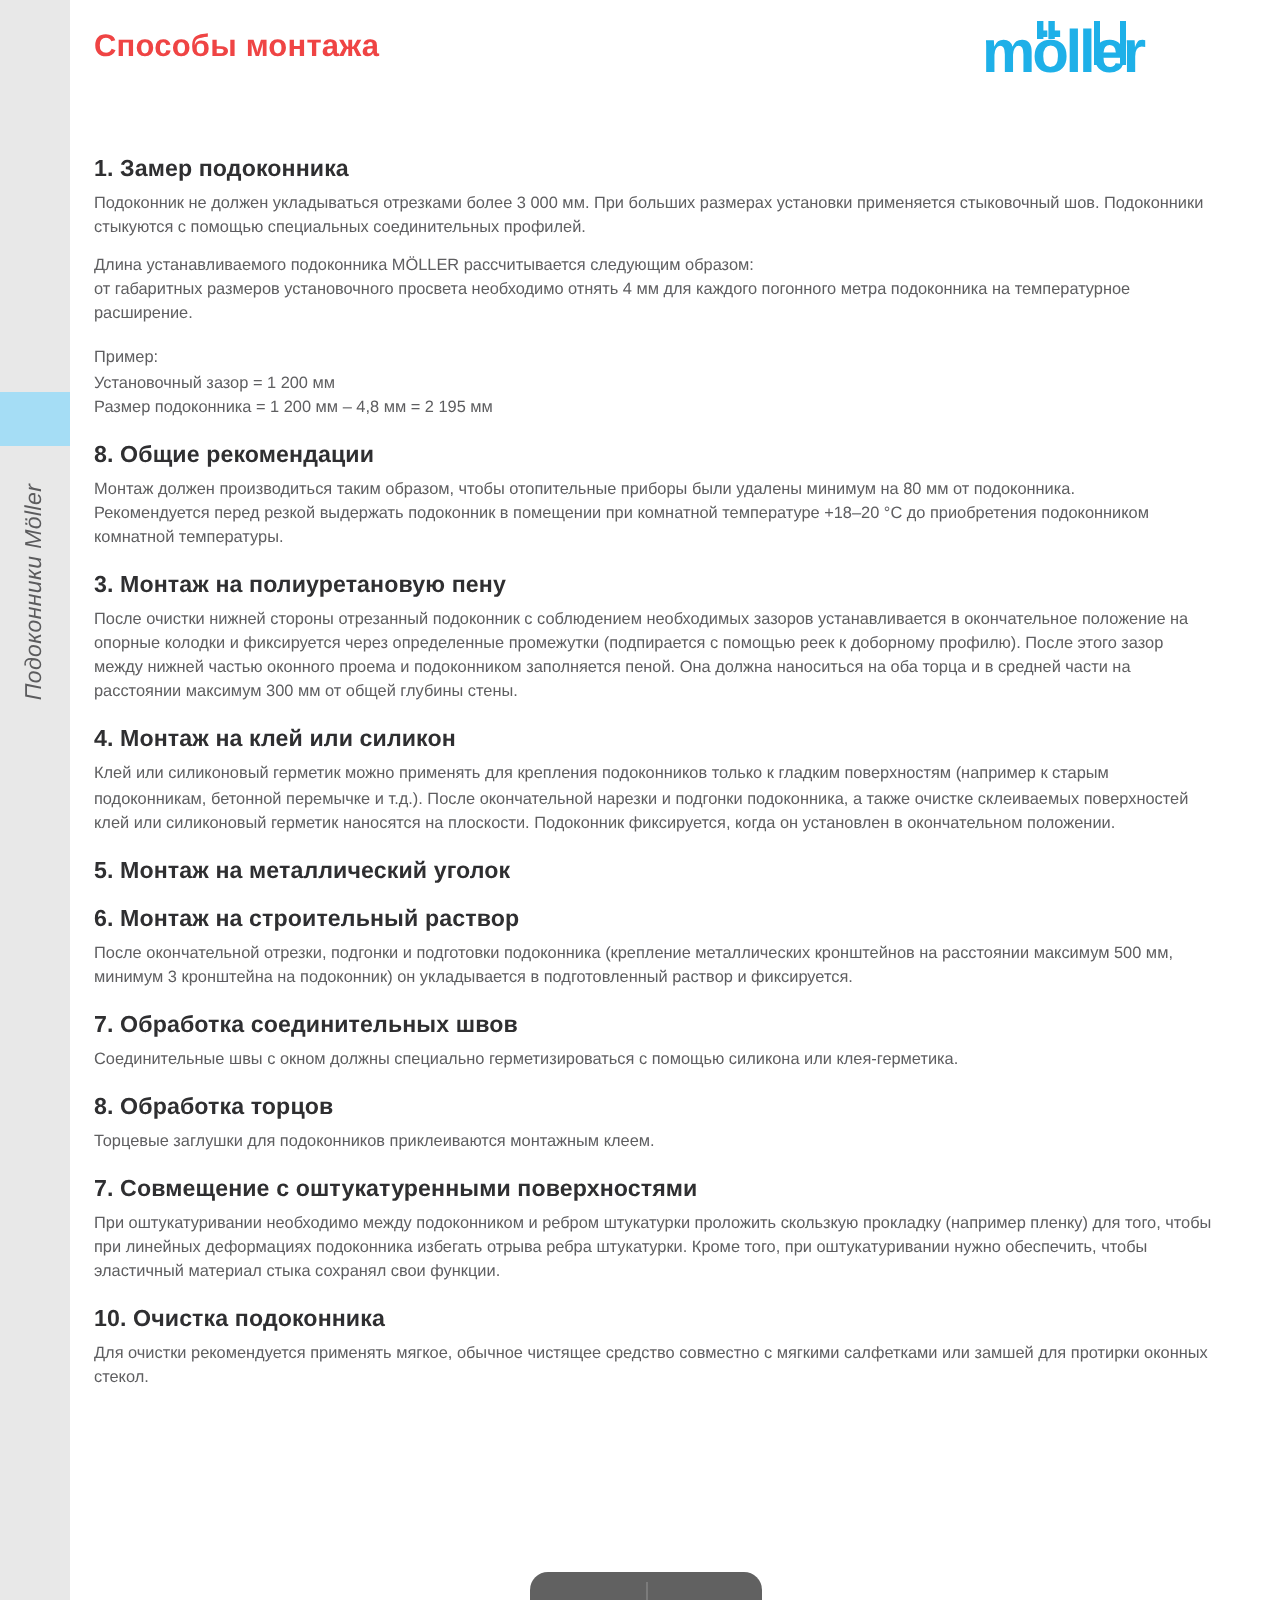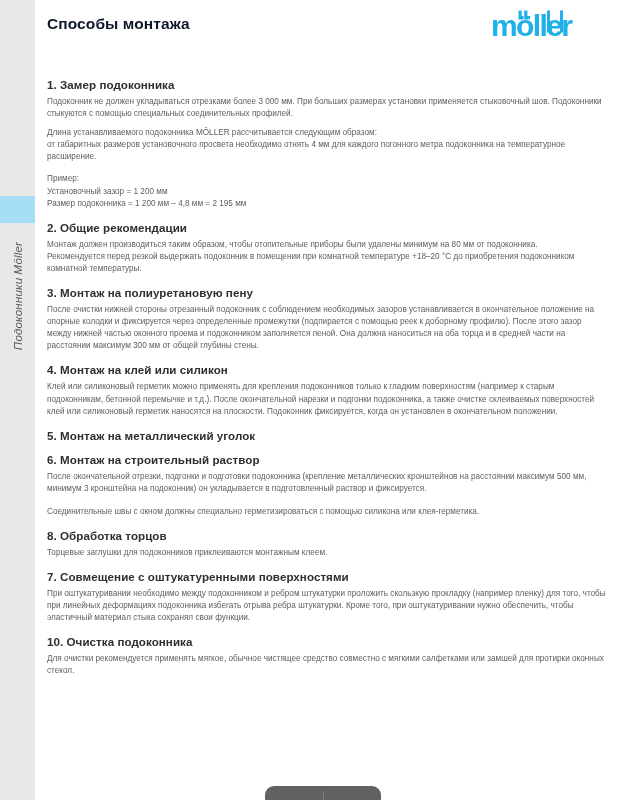--- a/index.html
+++ b/index.html
@@ -72,21 +72,21 @@
   #page-header {
     position: relative;
     height: 42px;
   }
   #doc-title {
     position: absolute;
     left: 0;
     top: 4px;
     font-size: 15.5px;
     font-weight: bold;
-    color: #0f172a;
+    color: #ef4444;
     letter-spacing: .1px;
   }
   #brand-logo {
     position: absolute;
     right: 0;
     top: -4px;
     width: 118px;
     height: 40px;
   }
   #brand-logo svg { display: block; }
@@ -162,40 +162,41 @@
         <div class="section s1">
           <div class="section-title">1. Замер подоконника</div>
           <p class="para">Подоконник не должен укладываться отрезками более 3 000 мм. При больших размерах установки применяется стыковочный шов. Подоконники стыкуются с помощью специальных соединительных профилей.</p>
           <p class="para tight">Длина устанавливаемого подоконника MÖLLER рассчитывается следующим образом:</p>
           <p class="para gap">от габаритных размеров установочного просвета необходимо отнять 4 мм для каждого погонного метра подоконника на температурное расширение.</p>
           <p class="para tight">Пример:</p>
           <p class="para tight">Установочный зазор  = 1 200 мм</p>
           <p class="para">Размер подоконника = 1 200 мм – 4,8 мм = 2 195 мм</p>
         </div>
         <div class="section">
-          <div class="section-title">2. Общие рекомендации</div>
+          <div class="section-title">8. Общие рекомендации</div>
           <p class="para tight">Монтаж должен производиться таким образом, чтобы отопительные приборы были удалены минимум на 80 мм от подоконника.</p>
           <p class="para">Рекомендуется перед резкой выдержать подоконник в помещении при комнатной температуре +18–20 °C до приобретения подоконником комнатной температуры.</p>
         </div>
         <div class="section">
           <div class="section-title">3. Монтаж на полиуретановую пену</div>
           <p class="para">После очистки нижней стороны отрезанный подоконник с соблюдением необходимых зазоров устанавливается в окончательное положение на опорные колодки и фиксируется через определенные промежутки (подпирается с помощью реек к доборному профилю). После этого зазор между нижней частью оконного проема и подоконником заполняется пеной. Она должна наноситься на оба торца и в средней части на расстоянии максимум 300 мм от общей глубины стены.</p>
         </div>
         <div class="section">
           <div class="section-title">4. Монтаж на клей или силикон</div>
           <p class="para">Клей или силиконовый герметик можно применять для крепления подоконников только к гладким поверхностям (например к старым подоконникам, бетонной перемычке и т.д.). После окончательной нарезки и подгонки подоконника, а также очистке склеиваемых поверхностей клей или силиконовый герметик наносятся на плоскости. Подоконник фиксируется, когда он установлен в окончательном положении.</p>
         </div>
         <div class="section">
           <div class="section-title">5. Монтаж на металлический уголок</div>
         </div>
         <div class="section">
           <div class="section-title">6. Монтаж на строительный раствор</div>
           <p class="para">После окончательной отрезки, подгонки и подготовки подоконника (крепление металлических кронштейнов на расстоянии максимум 500 мм, минимум 3 кронштейна на подоконник) он укладывается в подготовленный раствор и фиксируется.</p>
         </div>
         <div class="section">
+          <div class="section-title">7. Обработка соединительных швов</div>
           <p class="para">Соединительные швы с окном должны специально герметизироваться с помощью силикона или клея-герметика.</p>
         </div>
         <div class="section">
           <div class="section-title">8. Обработка торцов</div>
           <p class="para">Торцевые заглушки для подоконников приклеиваются монтажным клеем.</p>
         </div>
         <div class="section">
           <div class="section-title">7. Совмещение с оштукатуренными поверхностями</div>
           <p class="para">При оштукатуривании необходимо между подоконником и ребром штукатурки проложить скользкую прокладку (например пленку) для того, чтобы при линейных деформациях подоконника избегать отрыва ребра штукатурки. Кроме того, при оштукатуривании нужно обеспечить, чтобы эластичный материал стыка сохранял свои функции.</p>
         </div>

